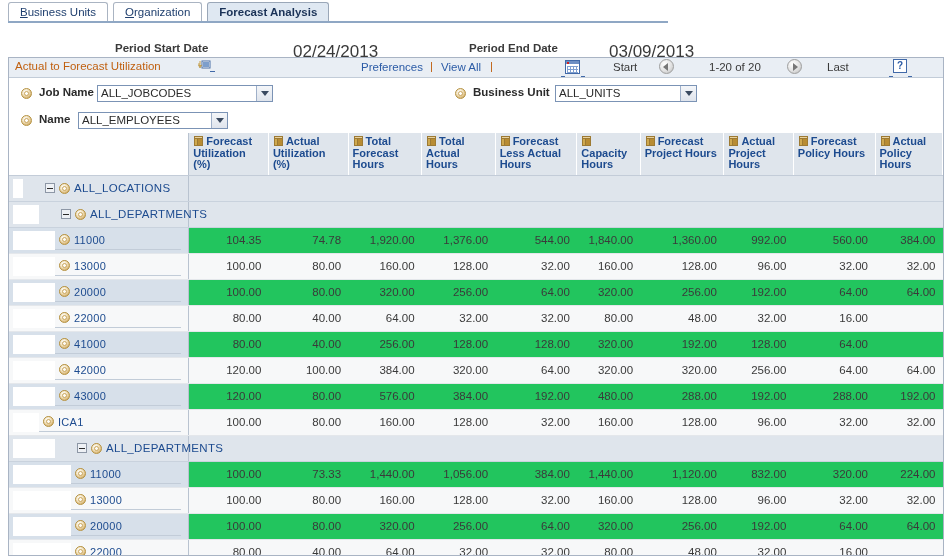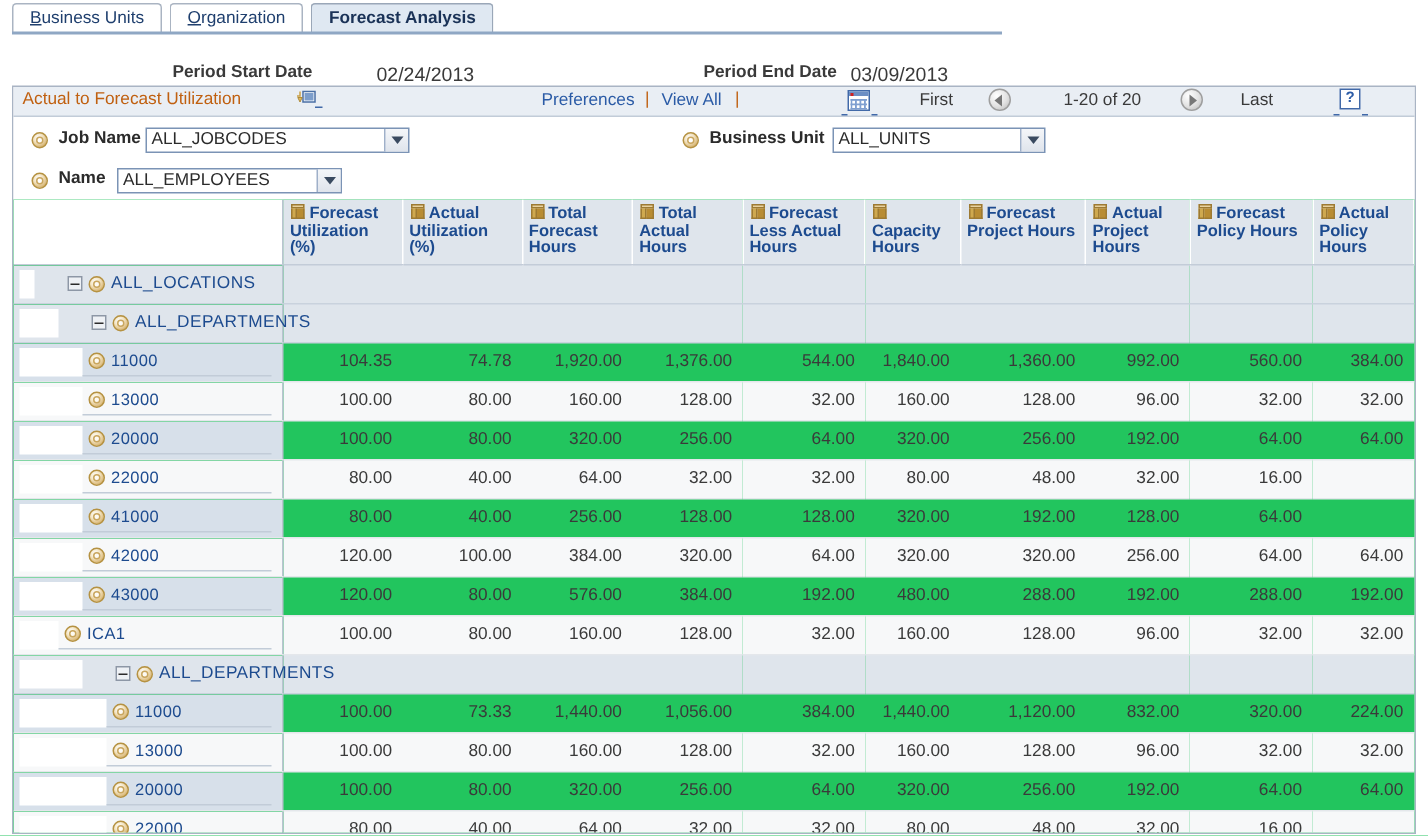--- a/index.html
+++ b/index.html
@@ -22,21 +22,21 @@
     background:#ffffff;color:#1f3f6e;
     font-size:11.5px;white-space:nowrap;cursor:pointer;
   }
   .tab.active{background:#dfe8f2;font-weight:bold;color:#1a3257;border-color:#9aa7b8;}
   .tab u{text-decoration:underline;}
   .tabline{position:absolute;left:8px;top:21px;width:660px;height:2px;background:#8fa7c4;}
 
   
   .periods{position:absolute;left:0;top:41px;width:837px;height:18px;padding-left:27px;}
   .plabel{position:absolute;font-weight:bold;color:#3a3a3a;font-size:11.5px;}
-  .pval{position:absolute;color:#3a3a3a;font-size:13px;}
+  .pval{position:absolute;color:#3a3a3a;font-size:17px;margin-left:42px;}
 
   
   .groupbox{
     position:absolute;left:8px;top:57px;width:936px;height:499px;
     border:1px solid #a9b4c4;background:#ffffff;box-sizing:border-box;
   }
   .gbheader{
     position:relative;height:19px;
     background:#e9eef4;
     border-bottom:1px solid #c2ccd8;
@@ -176,21 +176,21 @@
       <span class="gbsep" style="left:481px;">|</span>
 
       <span class="gridicon" style="left:556px;">
         <span class="bar"></span>
           <span class="dot"></span>
           <span class="g"></span>
       </span>
       <span class="uline" style="left:552px;top:18px;width:4px;"></span>
       <span class="uline" style="left:572px;top:18px;width:4px;"></span>
 
-      <span class="gbtext" style="left:604px;">First</span>
+      <span class="gbtext" style="left:604px;">Start</span>
       <span class="arrowbtn prev" style="left:650px;">
           <span class="tri"></span>
         </span>
       <span class="gbtext" style="left:700px;">1-20 of 20</span>
       <span class="arrowbtn next" style="left:778px;">
           <span class="tri"></span>
         </span>
       <span class="gbtext" style="left:818px;">Last</span>
 
       <span class="helpicon" style="left:884px;">?</span>

